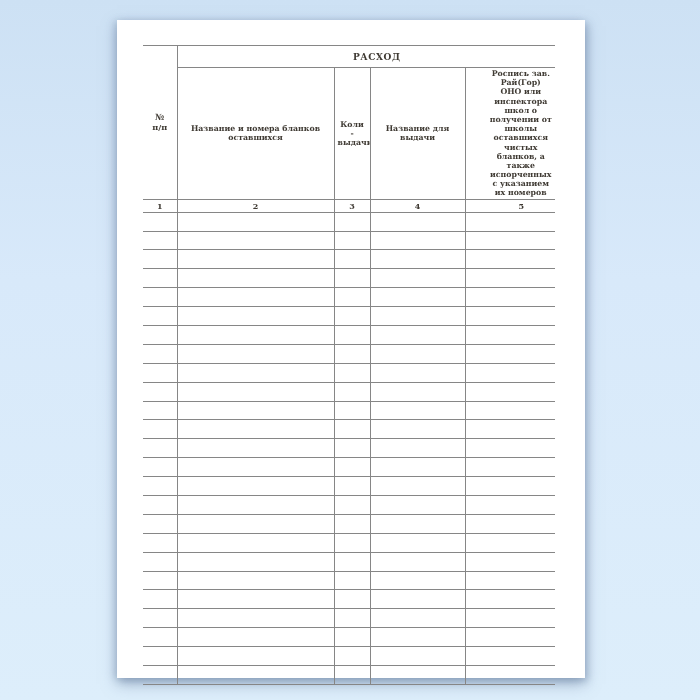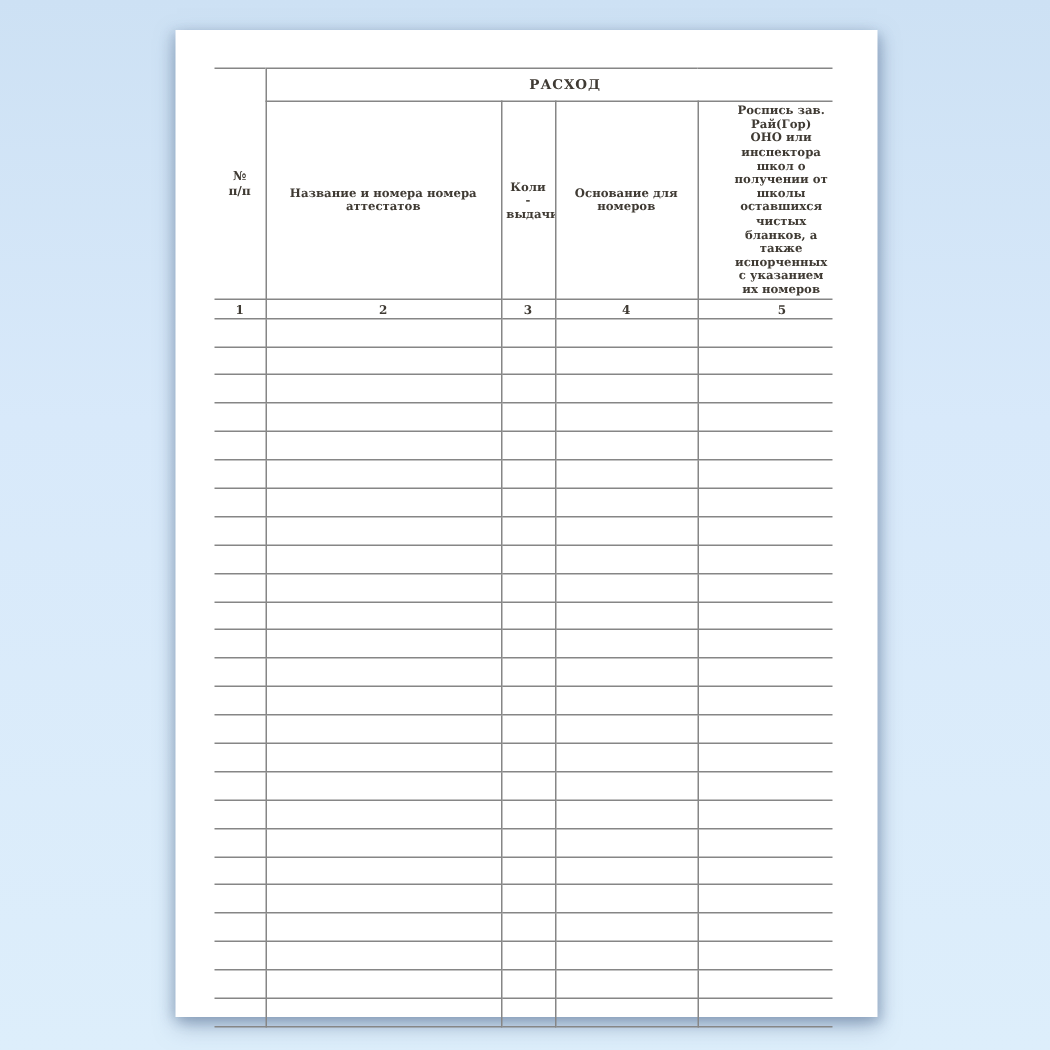--- a/index.html
+++ b/index.html
@@ -79,24 +79,24 @@
         <col style="width:95px">
         <col style="width:90px">
       </colgroup>
       <tbody id="ledger-body">
         <tr class="row-expense">
           <td class="hdr-number prewrap" rowspan="2">№
 п/п</td>
           <td class="expense last" colspan="4">РАСХОД</td>
         </tr>
         <tr class="row-headers">
-          <td>Название и номера номера аттестатов</td>
+          <td>Название и номера бланков оставшихся</td>
           <td class="prewrap">Коли -
 выдачи</td>
-          <td>Основание для номеров</td>
+          <td>Название для выдачи</td>
           <td class="last hdr-signature">Роспись зав. Рай(Гор) ОНО или инспектора школ о получении от школы оставшихся чистых бланков, а также испорченных с указанием их номеров</td>
         </tr>
         <tr class="row-indices">
           <td>1</td>
           <td>2</td>
           <td>3</td>
           <td>4</td>
           <td class="last">5</td>
         </tr>
       <tr class="data-row">

